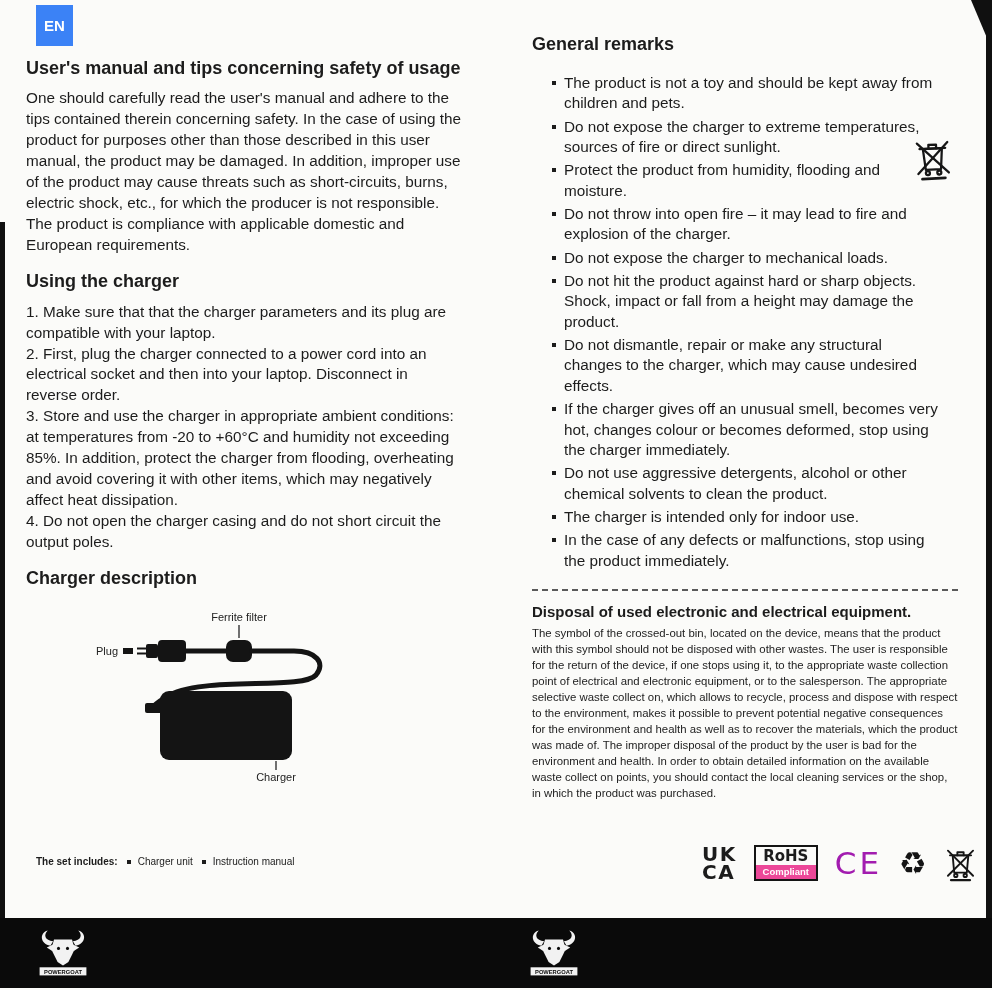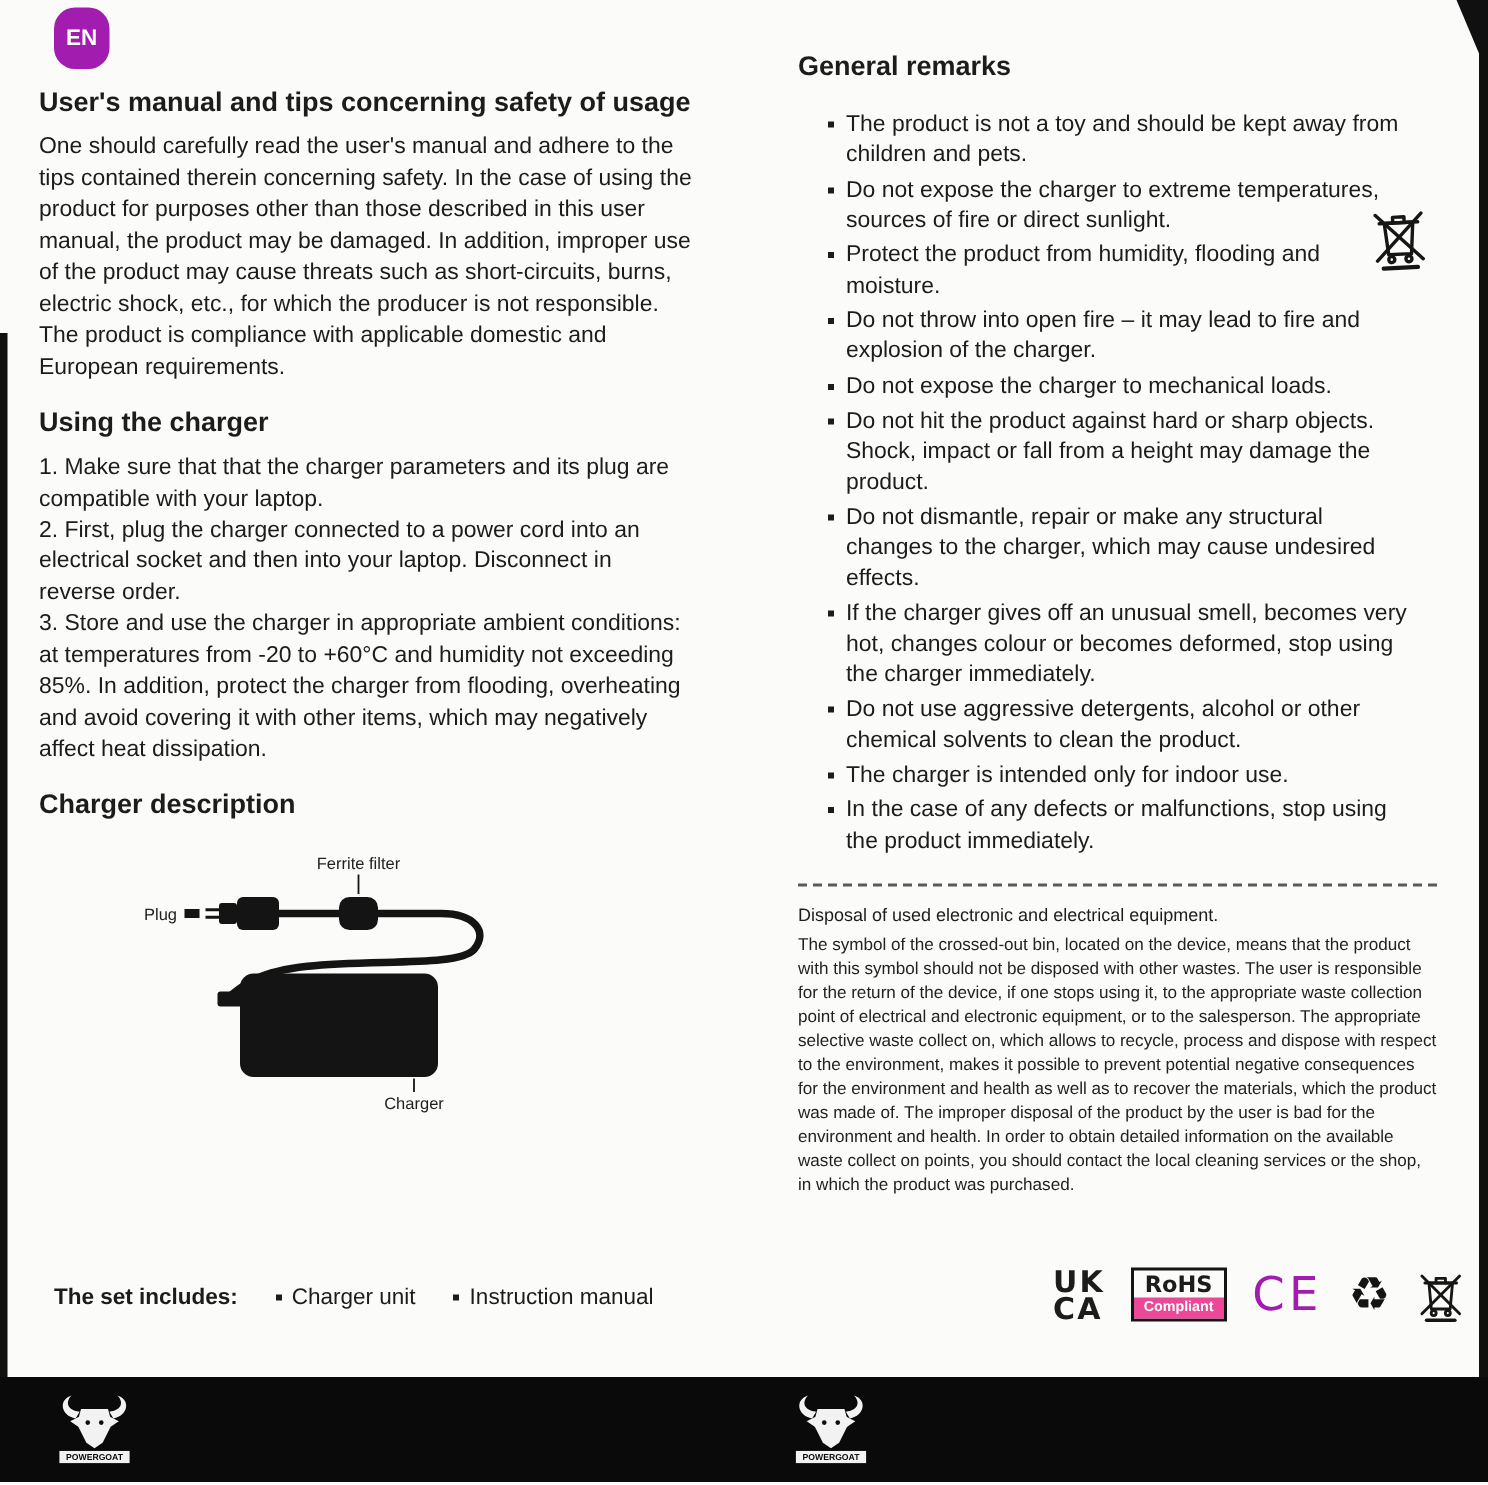--- a/index.html
+++ b/index.html
@@ -4,42 +4,42 @@
 <style>
   html,body{margin:0;padding:0;background:#d9d9d9;}
   .page{position:relative;width:992px;height:990px;background:#fbfbf9;overflow:hidden;
         font-family:"Liberation Sans",sans-serif;color:#1c1c1c;}
   
   .edge-right{position:absolute;right:0;top:0;width:6px;height:918px;background:#101010;}
   .corner-tr{position:absolute;right:5px;top:0;width:0;height:0;
              border-top:38px solid #101010;border-left:16px solid transparent;}
   .edge-left{position:absolute;left:0;top:222px;width:5px;height:696px;background:#101010;}
   
-  .en-badge{position:absolute;left:36px;top:5px;width:37px;height:41px;background:#a21caf;
-            color:#fff;font-weight:bold;font-size:15px;display:flex;align-items:center;justify-content:center;border-radius:14px;}
+  .en-badge{position:absolute;left:36px;top:5px;width:37px;height:41px;background:#3b82f6;
+            color:#fff;font-weight:bold;font-size:15px;display:flex;align-items:center;justify-content:center;}
   
   .left-col{position:absolute;left:26px;top:58px;width:436px;}
   .right-col{position:absolute;left:532px;top:34px;width:426px;}
   h2{font-size:18px;margin:0 0 9px 0;}
   .left-col h2.mid{margin:15px 0 10px 0;}
   p.body{font-size:15.3px;line-height:1.37;margin:0;}
   p.intro{margin-bottom:2px;}
   
   ul.remarks{list-style:none;margin:18px;padding:0;font-size:15.3px;line-height:1.33;}
   ul.remarks li{display:flex;margin:0 0 3px 0;}
   ul.remarks li .sq{flex:0 0 auto;width:4px;height:4px;background:#1c1c1c;margin:8px 8px 0 2px;}
   
   .dashes{border:0;border-top:2px dashed #5a5a5a;margin:14px 0 12px 0;}
-  .disposal-title{font-size:12px;font-weight:normal;margin:0 0 6px 0;}
+  .disposal-title{font-size:15px;font-weight:bold;margin:0 0 6px 0;}
   .disposal-text{font-size:11.4px;line-height:1.4;margin:0;color:#222;}
   
   .diagram{margin:8px 0 0 62px;}
   
   .set-includes{position:absolute;left:36px;top:856px;display:flex;align-items:center;
-                font-size:15px;gap:25px;}
+                font-size:10px;gap:9px;}
   .set-includes .lbl{font-weight:bold;}
   .set-includes .item{display:flex;align-items:center;gap:7px;}
   .set-includes .sq{width:4px;height:4px;background:#1c1c1c;display:inline-block;}
   
   .marks{position:absolute;left:702px;top:845px;display:flex;align-items:flex-start;gap:17px;}
   .ukca{font-weight:bold;font-size:20px;line-height:0.92;letter-spacing:1.5px;font-family:"DejaVu Sans",sans-serif;}
   .rohs{border:2.5px solid #141414;width:60px;text-align:center;}
   .rohs .t{font-weight:bold;font-size:15px;padding:0 2px;font-family:"DejaVu Sans",sans-serif;}
   .rohs .b{background:#ec4899;color:#fff;font-size:9.5px;padding:1px 0 2px 0;font-weight:bold;}
   .ce{font-size:31px;font-family:"DejaVu Sans",sans-serif;letter-spacing:3px;color:#a21caf;}
@@ -79,20 +79,21 @@
   <div class="en-badge">EN</div>
 
   <div class="left-col">
     <h2>User's manual and tips concerning safety of usage</h2>
     <p class="body intro">One should carefully read the user's manual and adhere to the tips contained therein concerning safety. In the case of using the product for purposes other than those described in this user manual, the product may be damaged. In addition, improper use of the product may cause threats such as short-circuits, burns, electric shock, etc., for which the producer is not responsible. The product is compliance with applicable domestic and European requirements.</p>
 
     <h2 class="mid">Using the charger</h2>
     <p class="body">1. Make sure that that the charger parameters and its plug are compatible with your laptop.</p>
     <p class="body">2. First, plug the charger connected to a power cord into an electrical socket and then into your laptop. Disconnect in reverse order.</p>
     <p class="body">3. Store and use the charger in appropriate ambient conditions: at temperatures from -20 to +60°C and humidity not exceeding 85%. In addition, protect the charger from flooding, overheating and avoid covering it with other items, which may negatively affect heat dissipation.</p>
+    <p class="body">4. Do not open the charger casing and do not short circuit the output poles.</p>
 
     <h2 class="mid">Charger description</h2>
 
     
     <svg class="diagram" viewBox="0 0 345 180" width="345" height="180">
       <g font-family="Liberation Sans, sans-serif" font-size="11" fill="#222">
         <text x="151" y="14" text-anchor="middle">Ferrite filter</text>
         <text x="8" y="48">Plug</text>
         <text x="188" y="174" text-anchor="middle">Charger</text>
       </g>

